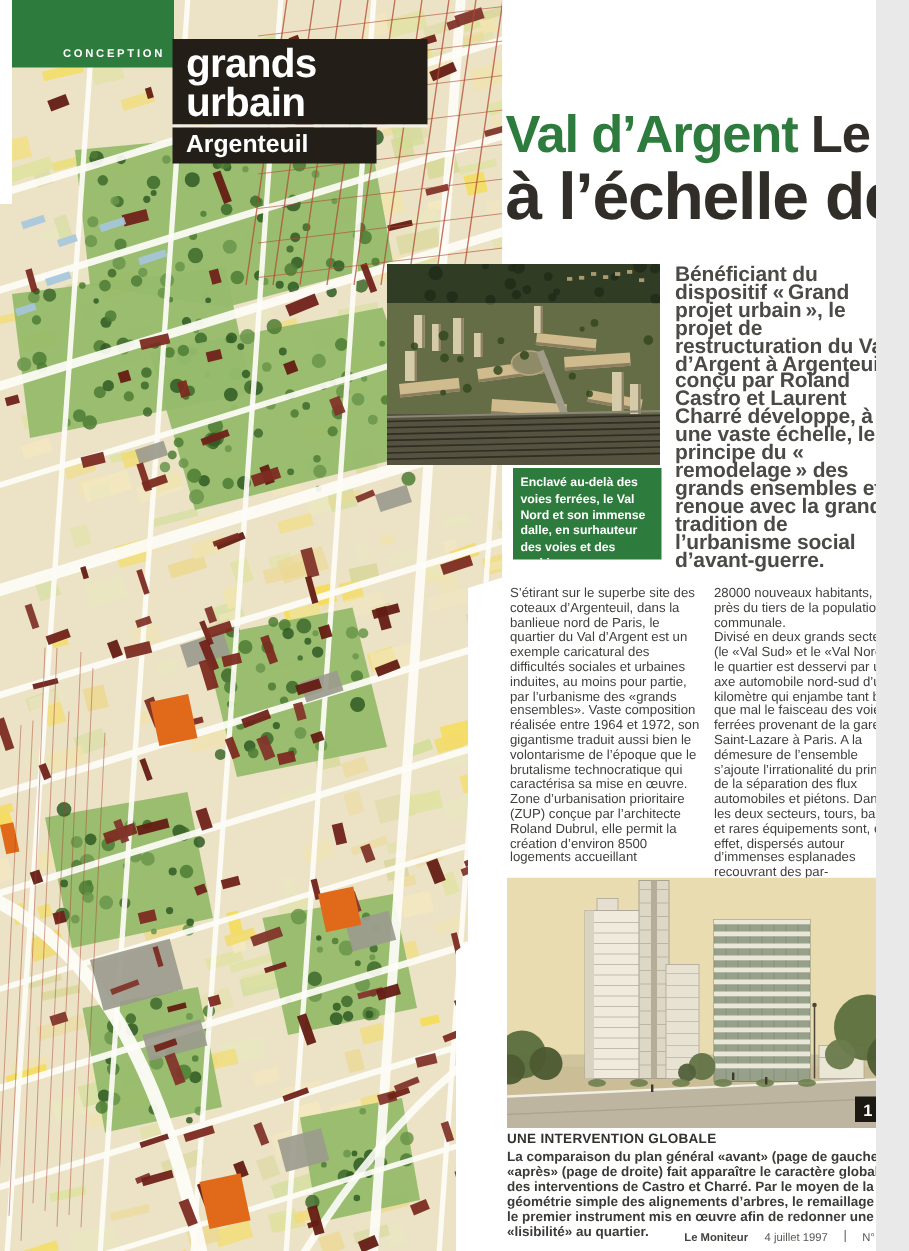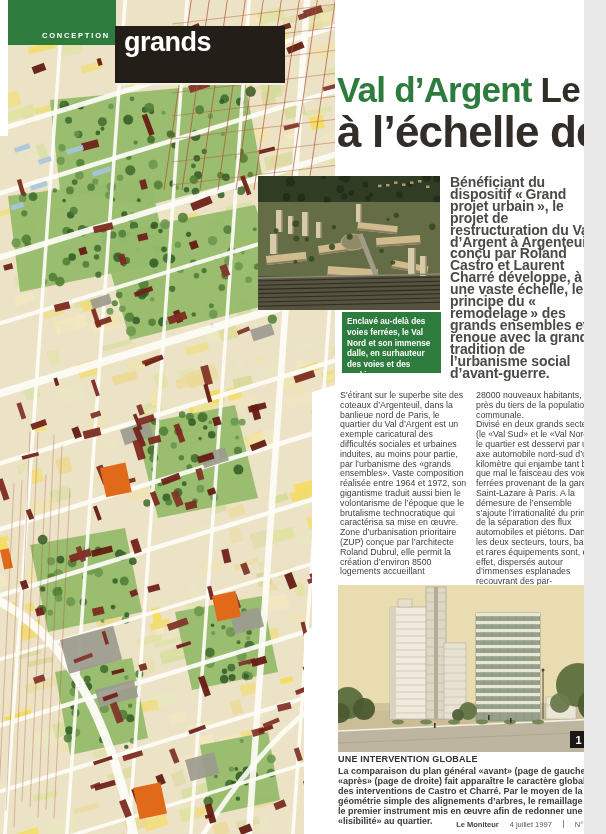--- a/index.html
+++ b/index.html
@@ -915,22 +915,26 @@
         <line x1="70" y1="488.3971778443083" x2="54" y2="818.3076878357679" stroke="#a8402e" stroke-width="0.7" opacity="0.45"></line>
       </svg>
   </div>
   <div class="abs margin-strip"></div>
 
   <div class="abs kicker">
     <span>CONCEPTION</span>
   </div>
   <div class="abs title-box">
     <div>grands</div>
+    <div>urbain</div>
   </div>
   <div class="abs title-rule"></div>
+  <div class="abs subtitle-box">
+    <span>Argenteuil</span>
+  </div>
 
   <div class="abs headline">
     <div class="h1">
       <span class="grn">Val d’Argent</span>
       <span>Le</span>
     </div>
     <div class="h2">à l’échelle de</div>
   </div>
 
   <div class="abs aerial">

